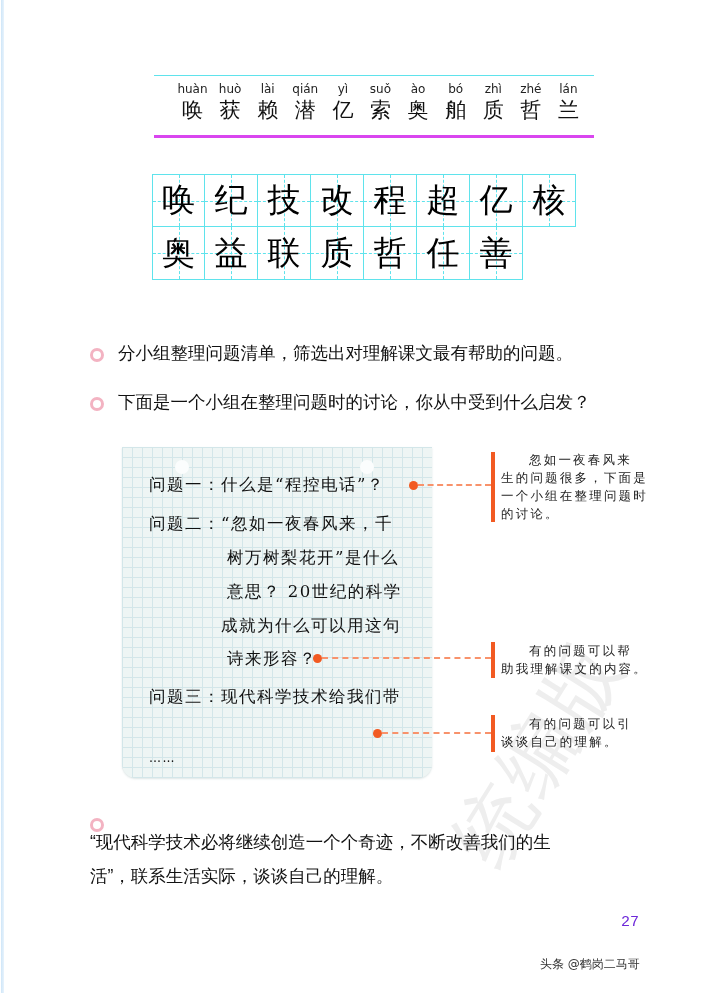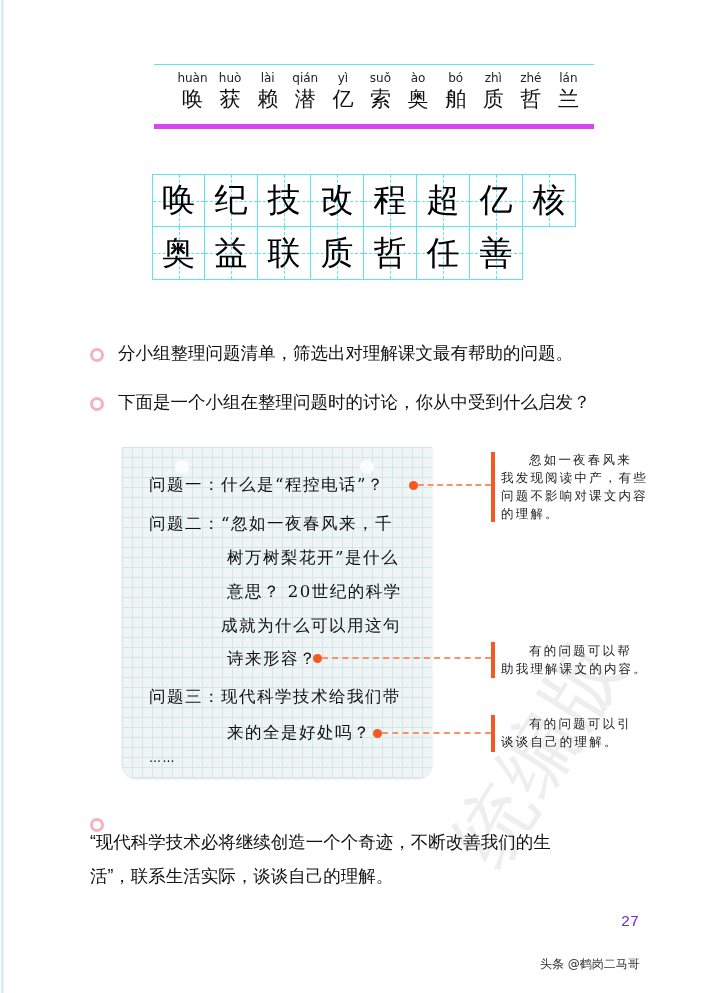--- a/index.html
+++ b/index.html
@@ -9,22 +9,22 @@
     font-family: "DejaVu Serif", "Liberation Serif", serif;
     color: #111;
   }
   .left-edge {
     position: absolute; left: 1px; top: 0; width: 3px; height: 993px;
     background: linear-gradient(to right, #cfe6f8, #e8f3fc);
   }
 
   
   .pinyin-strip {
-    position: absolute; left: 154px; top: 64px; width: 440px; height: 59px;
-    border-top: 1px solid #5fe3ec; border-bottom: 5px solid #d946ef;
+    position: absolute; left: 154px; top: 75px; width: 440px; height: 59px;
+    border-top: 1px solid #5fe3ec; border-bottom: 3px solid #d946ef;
   }
   .pinyin-row {
     position: absolute; left: 20px; top: 6px; display: flex; gap: 0;
   }
   .py-cell {
     width: 37px; display: flex; flex-direction: column; align-items: center;
     margin-right: 0.6px;
   }
   .py-text {
     font-family: "DejaVu Sans", sans-serif; font-size: 12px; color: #222;
@@ -239,39 +239,38 @@
   <div class="hole" style="left:53px;"></div>
   <div class="hole" style="left:238px;"></div>
 
   <div class="nb-line" style="left:27px; top:66px;">问题二：“忽如一夜春风来，千</div>
   <div class="nb-line" style="left:27px; top:27px;">问题一：什么是“程控电话”？</div>
   <div class="nb-line" style="left:105px; top:100px;">树万树梨花开”是什么</div>
   <div class="nb-line" style="left:105px; top:134px;">意思？ 20世纪的科学</div>
   <div class="nb-line" style="left:99px; top:168px;">成就为什么可以用这句</div>
   <div class="nb-line" style="left:105px; top:201px;">诗来形容？</div>
   <div class="nb-line" style="left:27px; top:239px;">问题三：现代科学技术给我们带</div>
-  <div class="nb-line" style="left:105px; top:275px;">来的全是好处吗？</div>
   <div class="nb-line" style="left:27px; top:304px; font-size:12px;">……</div>
 </div>
 
 <div class="dot" style="left:409px; top:481px;"></div>
 <div class="dash" style="left:418px; top:484px; width:73px;"></div>
 <div class="vbar" style="top:452px; height:70px;"></div>
 
 <div class="dot" style="left:313px; top:654px;"></div>
 <div class="dash" style="left:322px; top:657px; width:169px;"></div>
 <div class="vbar" style="top:642px; height:36px;"></div>
 
 <div class="dot" style="left:373px; top:729px;"></div>
 <div class="dash" style="left:382px; top:732px; width:109px;"></div>
 <div class="vbar" style="top:715px; height:37px;"></div>
 
 <div class="note" style="top:451px;">
   <div class="indent">忽如一夜春风来</div>
-  <div>我发现阅读中产，有些问题不影响对课文内容的理解。</div>
+  <div>生的问题很多，下面是一个小组在整理问题时的讨论。</div>
 </div>
 <div class="note" style="top:642px;">
   <div class="indent">有的问题可以帮</div>
   <div>助我理解课文的内容。</div>
 </div>
 <div class="note" style="top:715px;">
   <div class="indent">有的问题可以引</div>
   <div>谈谈自己的理解。</div>
 </div>
 

